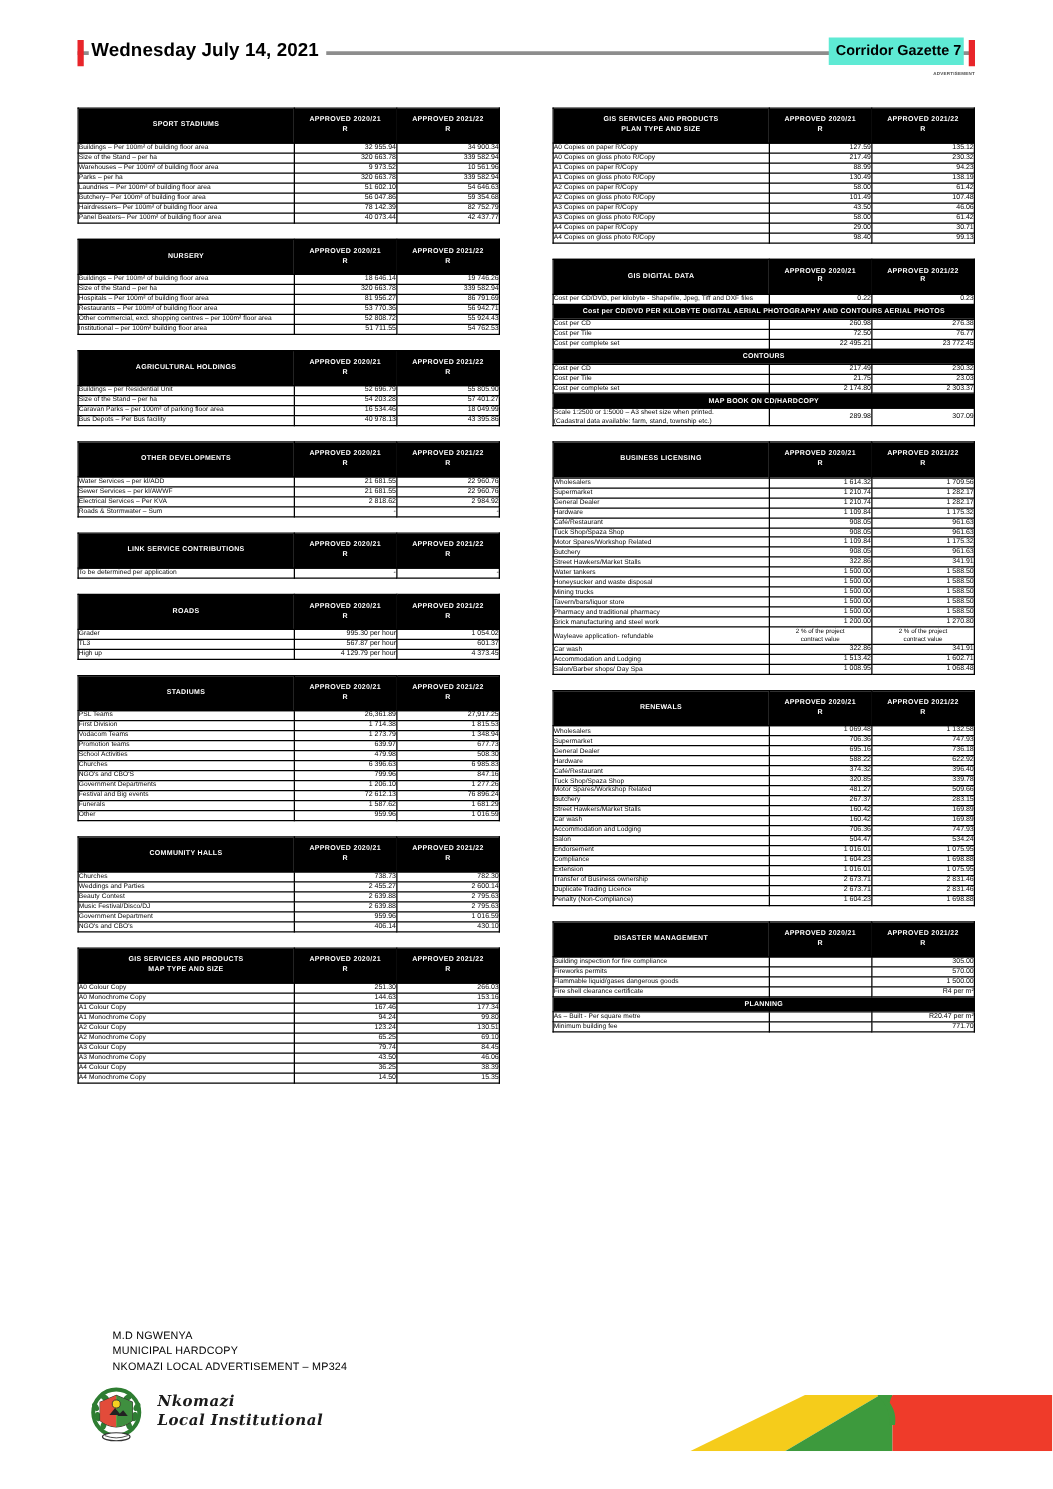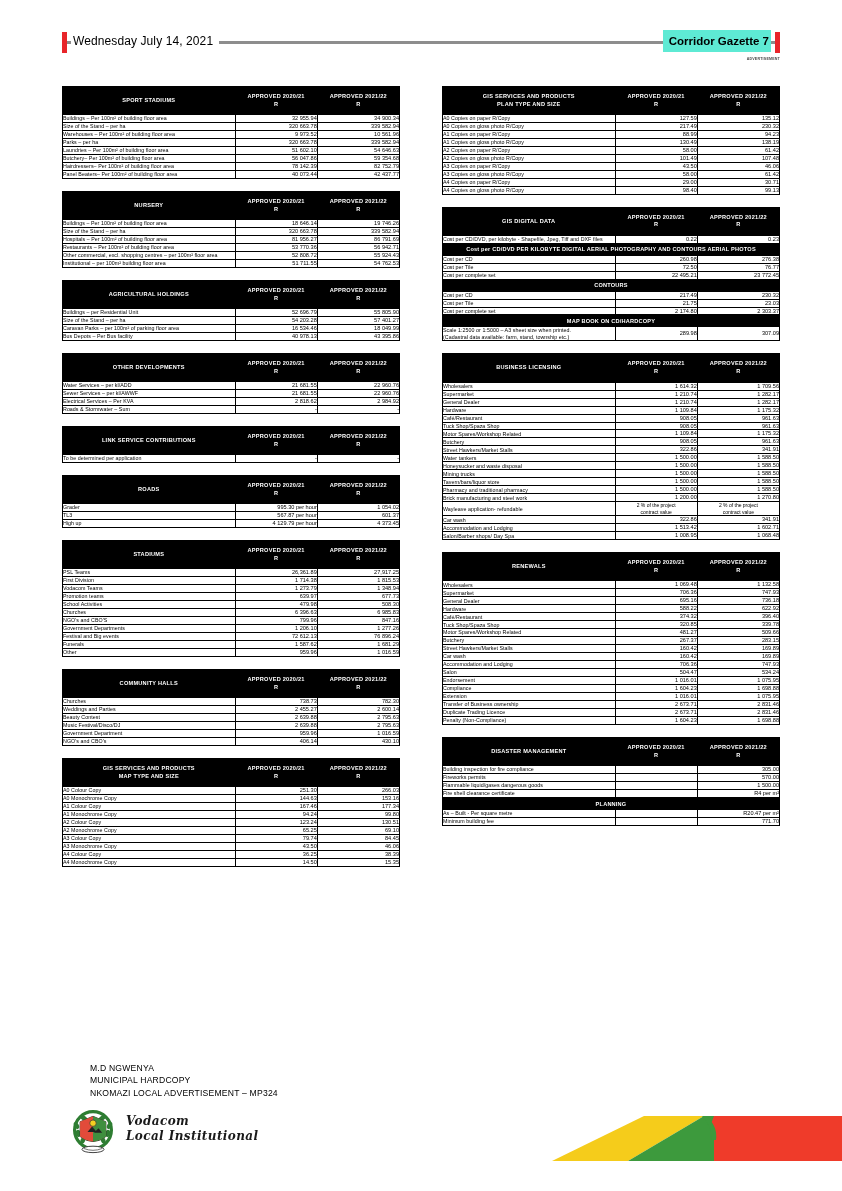--- a/index.html
+++ b/index.html
@@ -32,22 +32,22 @@
     width: 5px; height: 21px;
     background: #e8252a;
   }
   .hdr-cap.left { left: 0; }
   .hdr-cap.right { right: 0; }
   .hdr-date {
     position: absolute;
     left: 9px; top: 0px;
     background: #fff;
     padding: 0 6px 0 2px;
-    font-size: 12px;
-    font-weight: normal;
+    font-size: 15px;
+    font-weight: bold;
     letter-spacing: 0.1px;
     line-height: 22px;
   }
   .hdr-title {
     position: absolute;
     right: 9px; top: 0px;
     background: #5eead4;
     padding: 0 2px 0 6px;
     font-size: 11.5px;
     font-weight: bold;
@@ -1038,21 +1038,21 @@
     <path d="M22 30 L50 18 L78 30 L78 62 Q50 84 22 62 Z" fill="#f2e34c" stroke="#333" stroke-width="2"></path>
     <path d="M22 30 L50 18 L50 73 Q36 72 22 62 Z" fill="#e24b3a"></path>
     <path d="M50 18 L78 30 L78 62 Q64 72 50 73 Z" fill="#3f8f3f"></path>
     <circle cx="50" cy="33" r="7" fill="#f5d020" stroke="#333" stroke-width="1.5"></circle>
     <path d="M38 52 L48 40 L58 52 Z" fill="#222"></path>
     <path d="M52 54 L62 44 L70 54 Z" fill="#222"></path>
     <ellipse cx="50" cy="90" rx="24" ry="7" fill="#fff" stroke="#333" stroke-width="2"></ellipse>
     <path d="M30 88 Q50 96 70 88" fill="none" stroke="#333" stroke-width="1.5"></path>
   </svg>
   <div class="logo-text">
-    <div class="l1">Vodacom</div>
+    <div class="l1">Nkomazi</div>
     <div class="l2">Local Institutional</div>
   </div>
 </div>
 
 <div class="corner-art">
   <svg width="310" height="45" viewBox="0 0 310 45" preserveAspectRatio="none">
     <polygon points="20,45 112,0 172,0 96,45" fill="#f5cc1b"></polygon>
     <polygon points="96,45 172,0 182,0 182,45" fill="#3d9a3d"></polygon>
     <path d="M182,0 L310,0 L310,45 L182,45 Z M182,0 q-6,12 0,22 z" fill="#ef3b2a"></path>
     <path d="M174,0 q12,10 10,24 l-4,0 q0,-14 -10,-24 z" fill="#3d9a3d"></path>

